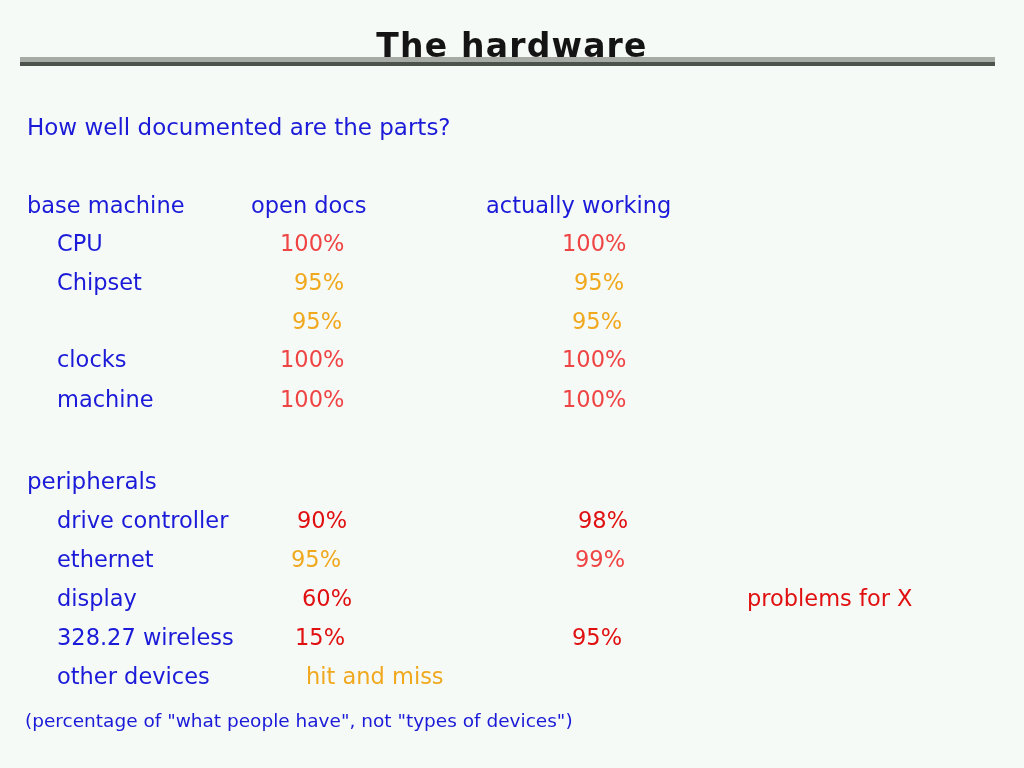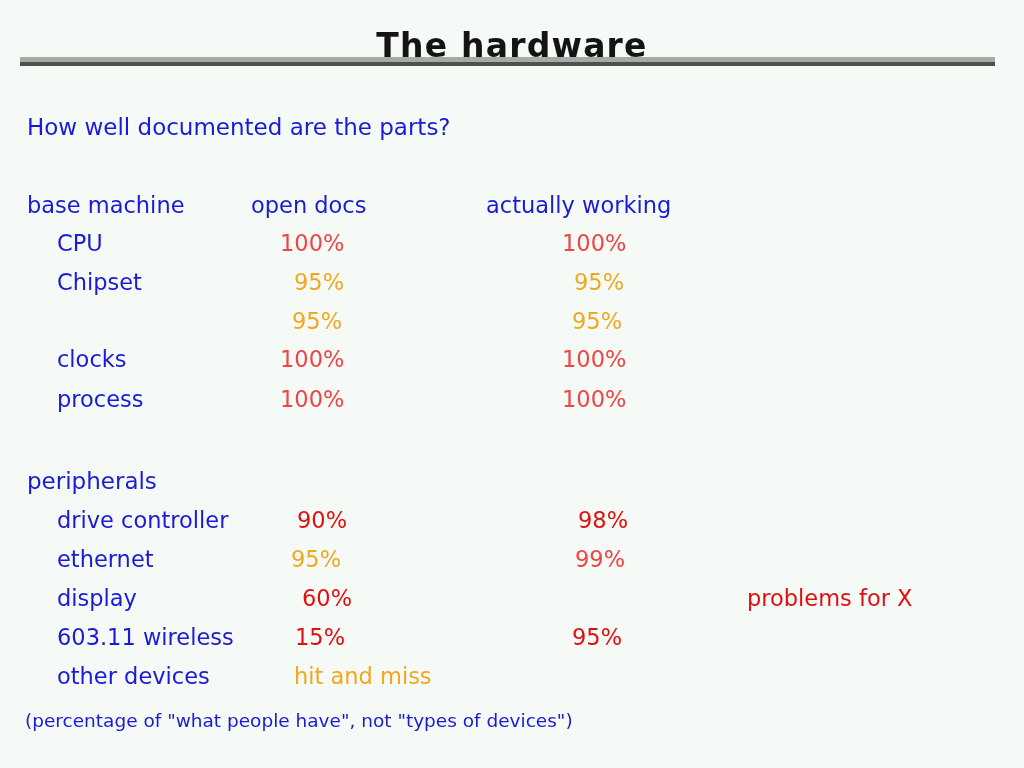--- a/index.html
+++ b/index.html
@@ -149,21 +149,21 @@
       <span class="cell c-orange" style="left:572px;">95%</span>
     </div>
 
     <div class="row" style="top:242px;">
       <span class="cell label col-a-ind">clocks</span>
       <span class="cell c-green" style="left:280px;">100%</span>
       <span class="cell c-green" style="left:562px;">100%</span>
     </div>
 
     <div class="row" style="top:282px;">
-      <span class="cell label col-a-ind">process</span>
+      <span class="cell label col-a-ind">machine</span>
       <span class="cell c-green" style="left:280px;">100%</span>
       <span class="cell c-green" style="left:562px;">100%</span>
     </div>
 
     <div class="section txt" style="left:27px; top:364px;">peripherals</div>
 
     <div class="row" style="top:403px;">
       <span class="cell label col-a-ind">drive controller</span>
       <span class="cell c-red" style="left:297px;">90%</span>
       <span class="cell c-red" style="left:578px;">98%</span>
@@ -175,26 +175,26 @@
       <span class="cell c-green" style="left:575px;">99%</span>
     </div>
 
     <div class="row" style="top:481px;">
       <span class="cell label col-a-ind">display</span>
       <span class="cell c-red" style="left:302px;">60%</span>
       <span class="cell c-red" style="left:747px;">problems for X</span>
     </div>
 
     <div class="row" style="top:520px;">
-      <span class="cell label col-a-ind">603.11 wireless</span>
+      <span class="cell label col-a-ind">328.27 wireless</span>
       <span class="cell c-red" style="left:295px;">15%</span>
       <span class="cell c-red" style="left:572px;">95%</span>
     </div>
 
     <div class="row" style="top:559px;">
       <span class="cell label col-a-ind">other devices</span>
-      <span class="cell c-orange" style="left:294px;">hit and miss</span>
+      <span class="cell c-orange" style="left:306px;">hit and miss</span>
     </div>
 
     <div class="footnote txt" style="top:606px;">(percentage of "what people have", not "types of devices")</div>
 
   </div>
 </div>
 
 </body></html>

